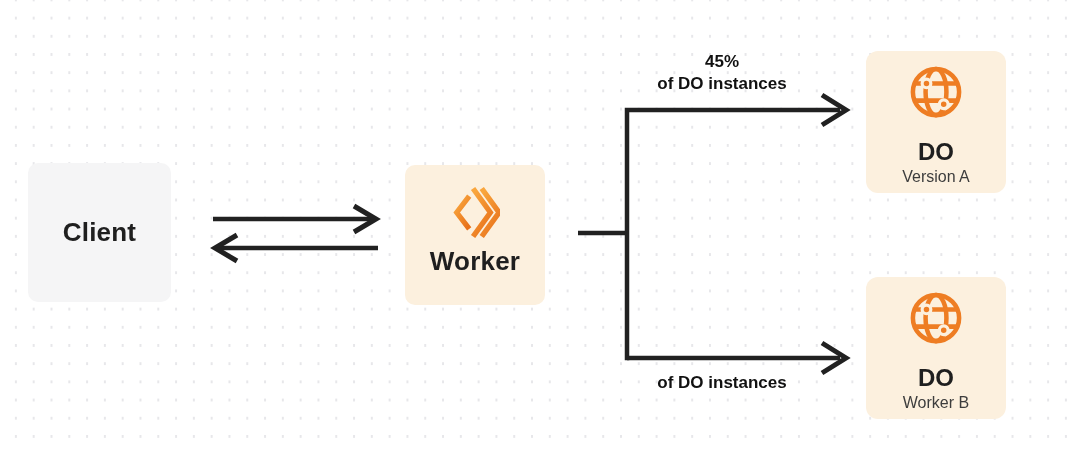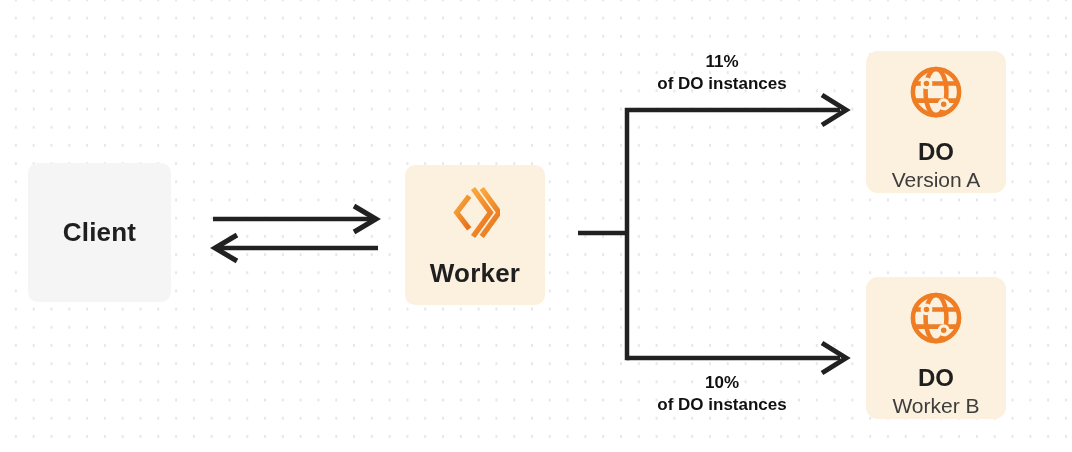--- a/index.html
+++ b/index.html
@@ -25,21 +25,21 @@
   .node-client {
     left: 28px; top: 163px; width: 143px; height: 139px;
     background: #f5f5f6;
     border-radius: 10px;
     justify-content: center;
   }
   .node-worker {
     left: 405px; top: 165px; width: 140px; height: 140px;
     background: #fcf0de;
     border-radius: 10px;
-    padding: 19px 0 16px 0;
+    padding: 19px 0 28px 0;
     justify-content: space-between;
   }
   .node-do {
     width: 140px; height: 142px;
     background: #fcf0de;
     border-radius: 12px;
     padding-top: 12px;
   }
   .node-do-a { left: 866px; top: 51px; }
   .node-do-b { left: 866px; top: 277px; }
@@ -50,21 +50,21 @@
     letter-spacing: 0.2px;
   }
   .do-title {
     margin-top: 17px;
     font-size: 24px;
     font-weight: 700;
     color: #1f1f1f;
   }
   .do-subtitle {
     margin-top: 2px;
-    font-size: 21px;
+    font-size: 16px;
     font-weight: 400;
     color: #3d3d3d;
   }
   .edge-label {
     position: absolute;
     width: 220px;
     text-align: center;
     font-size: 17px;
     font-weight: 700;
     line-height: 22px;
@@ -158,21 +158,20 @@
           <circle cx="21.5" cy="22.5" r="4.8"></circle>
           <circle cx="40.5" cy="45.5" r="4.8"></circle>
         </g>
       </svg>
     </span>
     <span class="do-title">DO</span>
     <span class="do-subtitle">Worker B</span>
   </div>
 
   <div class="edge-label edge-label-top">
-    <div>11%</div>
+    <div>45%</div>
     <div>of DO instances</div>
   </div>
   <div class="edge-label edge-label-bottom">
-    <div>10%</div>
     <div>of DO instances</div>
   </div>
 
 </div>
 
 </body></html>

